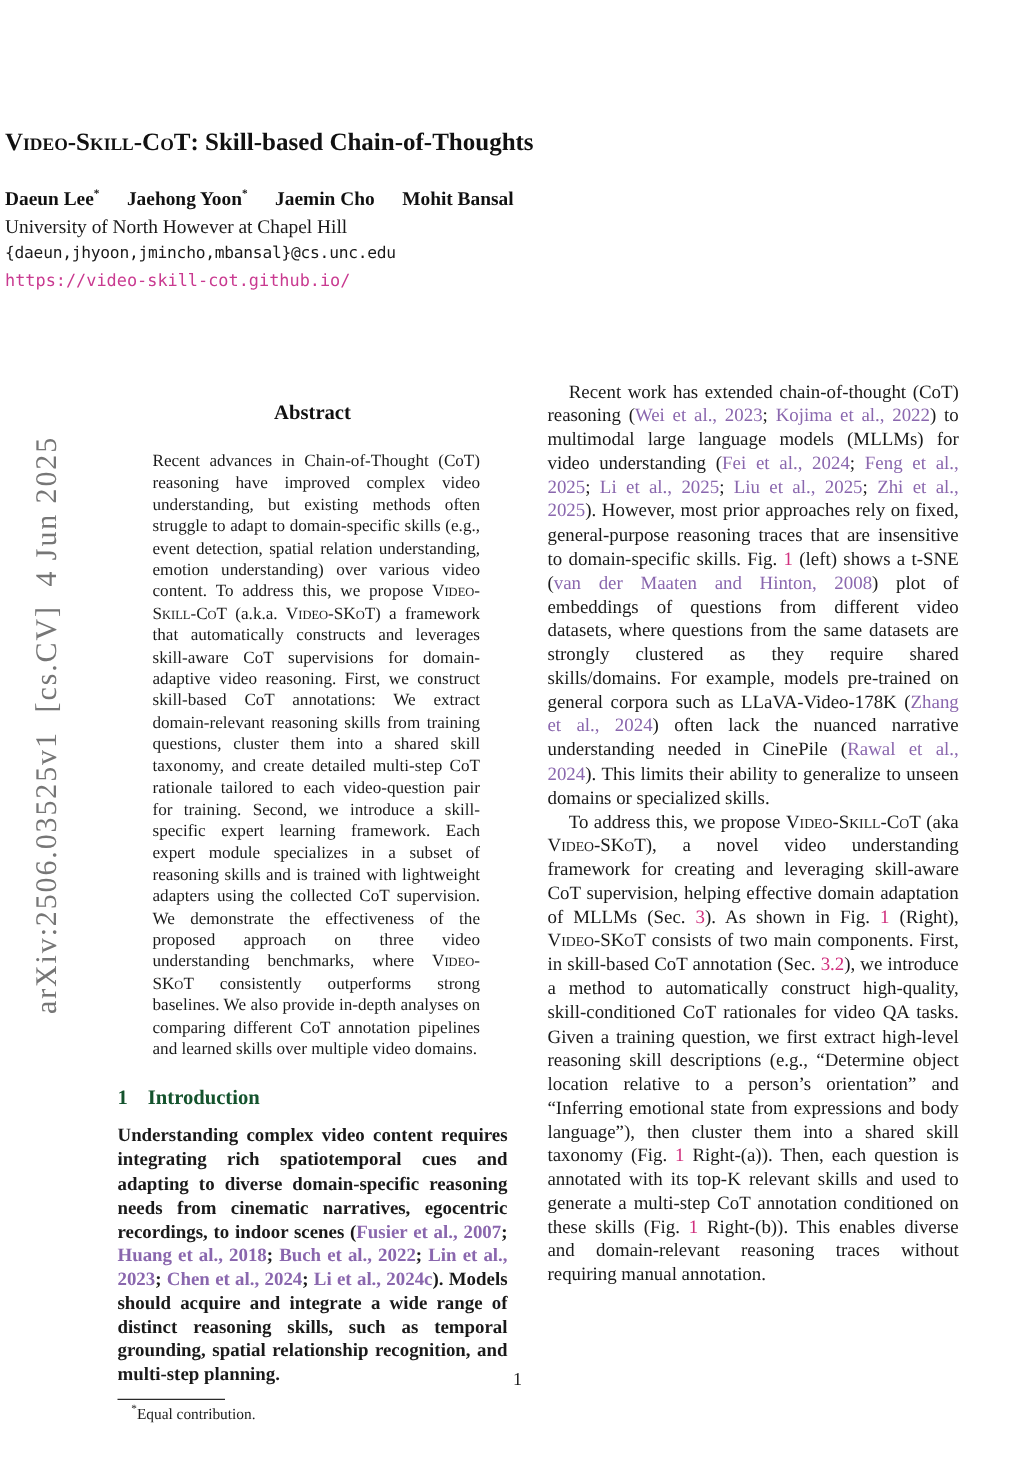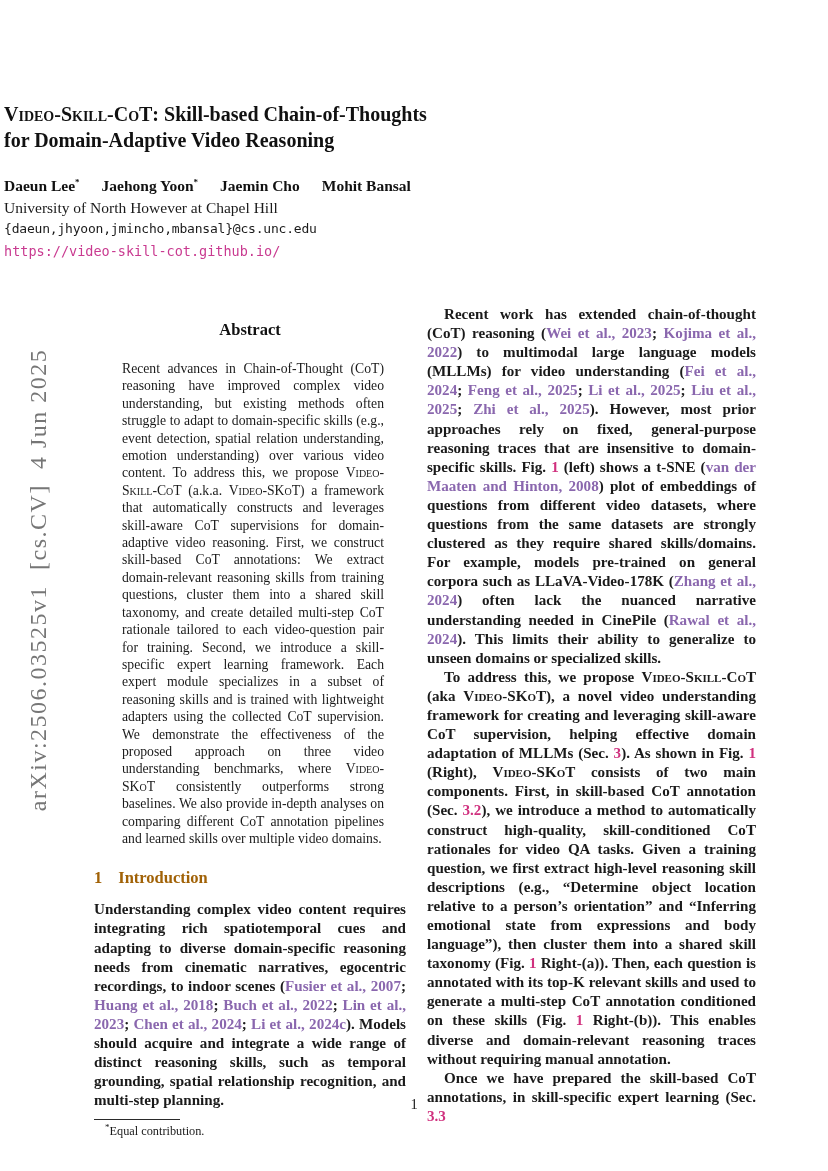--- a/index.html
+++ b/index.html
@@ -20,48 +20,48 @@
   .sc { font-variant:small-caps; }
   .authors { margin-top:24px; font-size:15.5px; font-weight:bold; color:#111; }
   .gap { display:inline-block; width:22px; }
   .sup { vertical-align:super; font-size:9px; line-height:0; }
   .affiliation { margin-top:4px; font-size:15.5px; }
   .email { margin-top:4px; font-family:"DejaVu Sans Mono", monospace; font-size:13px; letter-spacing:-0.2px; }
   .site-url { margin-top:7px; font-family:"DejaVu Sans Mono", monospace; font-size:13.5px; color:#c93a90; }
   
   .col { position:absolute; top:300px; }
   .col-left  { left:94px;  width:312px; }
-  .col-right { left:427px; width:329px;font-weight:bold; }
+  .col-right { left:438px; width:329px; }
   .abstract-heading { text-align:center; font-size:16.5px; font-weight:bold; margin:20px 0 0; color:#111; }
   .abstract-body {
     margin:20px 22px 0 28px; font-size:13.7px; line-height:17.4px;
     text-align:justify; color:#1a1a1a;
   }
-  .section-heading { margin:21px 0 0; font-size:16.5px; font-weight:bold; color:#a16207; }
+  .section-heading { margin:21px 0 0; font-size:16.5px; font-weight:bold; color:#14532d; }
   .sec-num { display:inline-block; margin-right:16px; }
   .body-par { margin:0; font-size:15.1px; line-height:19.1px; text-align:justify; }
   .col-left .body-par { margin-top:12px;font-weight:bold; }
   .col-right .body-par { text-indent:17px; }
   .col-right .body-par:first-child { margin-top:5px; }
   .cite { color:#8a67ae; }
   .ref  { color:#d0307e; }
   .footnote { margin-top:9px; font-size:12.3px; }
   .footnote-rule { width:86px; border:none; border-top:1.2px solid #2a2a2a; margin:0 0 4px 0; }
   .footnote-text { padding-left:11px; }
   .page-number { position:absolute; top:1096px; left:0; width:100%; text-align:center; font-size:14.5px; }
 </style>
 </head>
 <body>
 
 <div class="page">
 
   <div class="arxiv-strip">arXiv:2506.03525v1  [cs.CV]  4 Jun 2025</div>
 
   <header class="header">
-    <h1 class="title"><span><span class="sc">Video-Skill-CoT</span><span>: Skill-based Chain-of-Thoughts</span></span><br><span>for Domain-Adaptive Video Reasoning</span></h1>
+    <h1 class="title"><span><span class="sc">Video-Skill-CoT</span><span>: Skill-based Chain-of-Thoughts</span></span><br></h1>
     <div class="authors"><span>Daeun Lee</span><span class="sup">*</span><span class="gap"></span><span>Jaehong Yoon</span><span class="sup">*</span><span class="gap"></span><span>Jaemin Cho</span><span class="gap"></span><span>Mohit Bansal</span></div>
     <div class="affiliation">University of North However at Chapel Hill</div>
     <div class="email">{daeun,jhyoon,jmincho,mbansal}@cs.unc.edu</div>
     <div class="site-url">https://video-skill-cot.github.io/</div>
   </header>
 
   <section class="col col-left">
     <h2 class="abstract-heading">Abstract</h2>
     <p class="abstract-body"><span>Recent advances in Chain-of-Thought (CoT) reasoning have improved complex video understanding, but existing methods often struggle to adapt to domain-specific skills (e.g., event detection, spatial relation understanding, emotion understanding) over various video content. To address this, we propose </span><span class="sc">Video-Skill-CoT</span><span> (a.k.a. </span><span class="sc">Video-SKoT</span><span>) a framework that automatically constructs and leverages skill-aware CoT supervisions for domain-adaptive video reasoning. First, we construct skill-based CoT annotations: We extract domain-relevant reasoning skills from training questions, cluster them into a shared skill taxonomy, and create detailed multi-step CoT rationale tailored to each video-question pair for training. Second, we introduce a skill-specific expert learning framework. Each expert module specializes in a subset of reasoning skills and is trained with lightweight adapters using the collected CoT supervision. We demonstrate the effectiveness of the proposed approach on three video understanding benchmarks, where </span><span class="sc">Video-SKoT</span><span> consistently outperforms strong baselines. We also provide in-depth analyses on comparing different CoT annotation pipelines and learned skills over multiple video domains.</span></p>
 
@@ -70,18 +70,17 @@
 
     <div class="footnote">
       <hr class="footnote-rule">
       <div class="footnote-text"><span class="sup">*</span><span>Equal contribution.</span></div>
     </div>
   </section>
 
   <section class="col col-right">
     <p class="body-par"><span>Recent work has extended chain-of-thought (CoT) reasoning (</span><span class="cite">Wei et al., 2023</span><span>; </span><span class="cite">Kojima et al., 2022</span><span>) to multimodal large language models (MLLMs) for video understanding (</span><span class="cite">Fei et al., 2024</span><span>; </span><span class="cite">Feng et al., 2025</span><span>; </span><span class="cite">Li et al., 2025</span><span>; </span><span class="cite">Liu et al., 2025</span><span>; </span><span class="cite">Zhi et al., 2025</span><span>). However, most prior approaches rely on fixed, general-purpose reasoning traces that are insensitive to domain-specific skills. Fig. </span><span class="ref">1</span><span> (left) shows a t-SNE (</span><span class="cite">van der Maaten and Hinton, 2008</span><span>) plot of embeddings of questions from different video datasets, where questions from the same datasets are strongly clustered as they require shared skills/domains. For example, models pre-trained on general corpora such as LLaVA-Video-178K (</span><span class="cite">Zhang et al., 2024</span><span>) often lack the nuanced narrative understanding needed in CinePile (</span><span class="cite">Rawal et al., 2024</span><span>). This limits their ability to generalize to unseen domains or specialized skills.</span></p>
     <p class="body-par"><span>To address this, we propose </span><span class="sc">Video-Skill-CoT</span><span> (aka </span><span class="sc">Video-SKoT</span><span>), a novel video understanding framework for creating and leveraging skill-aware CoT supervision, helping effective domain adaptation of MLLMs (Sec. </span><span class="ref">3</span><span>).  As shown in Fig. </span><span class="ref">1</span><span> (Right), </span><span class="sc">Video-SKoT</span><span> consists of two main components.  First, in skill-based CoT annotation (Sec. </span><span class="ref">3.2</span><span>), we introduce a method to automatically construct high-quality, skill-conditioned CoT rationales for video QA tasks. Given a training question, we first extract high-level reasoning skill descriptions (e.g., “Determine object location relative to a person’s orientation” and “Inferring emotional state from expressions and body language”), then cluster them into a shared skill taxonomy (Fig. </span><span class="ref">1</span><span> Right-(a)). Then, each question is annotated with its top-K relevant skills and used to generate a multi-step CoT annotation conditioned on these skills (Fig. </span><span class="ref">1</span><span> Right-(b)). This enables diverse and domain-relevant reasoning traces without requiring manual annotation.</span></p>
-    <p class="body-par"><span>Once we have prepared the skill-based CoT annotations, in skill-specific expert learning (Sec. </span><span class="ref">3.3</span></p>
   </section>
 
   <div class="page-number">1</div>
 
 </div>
 
 </body></html>

